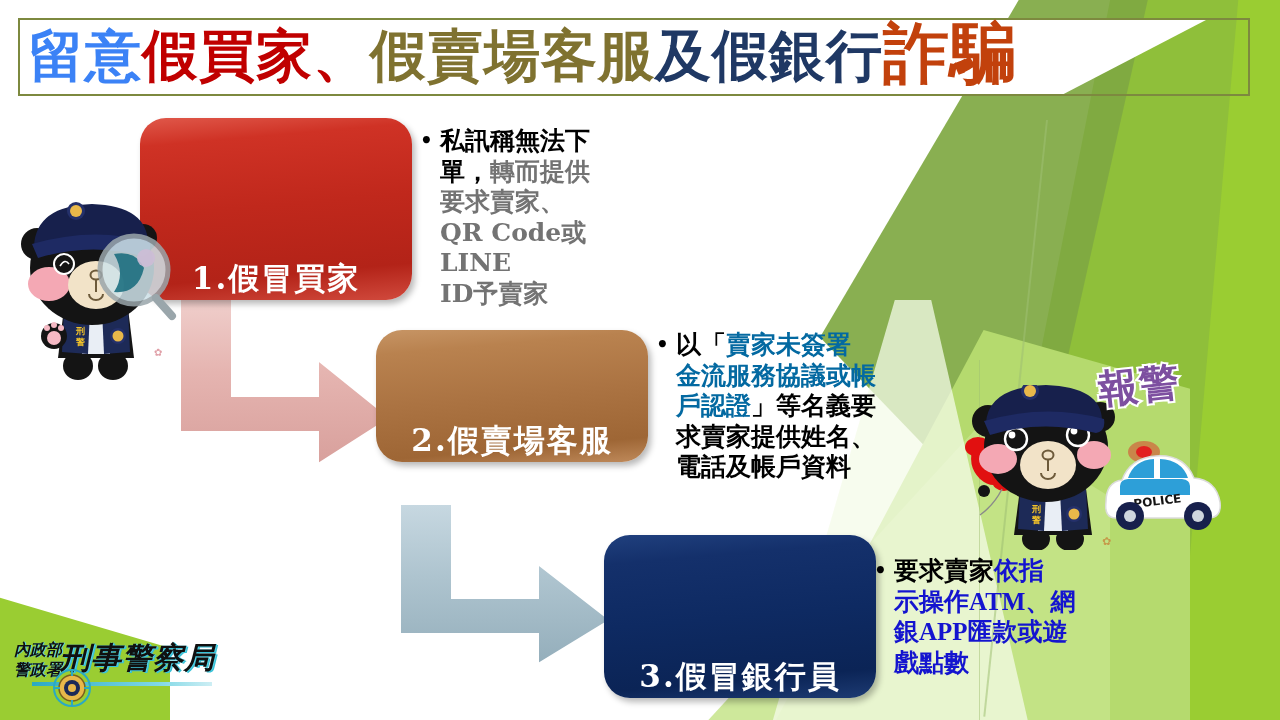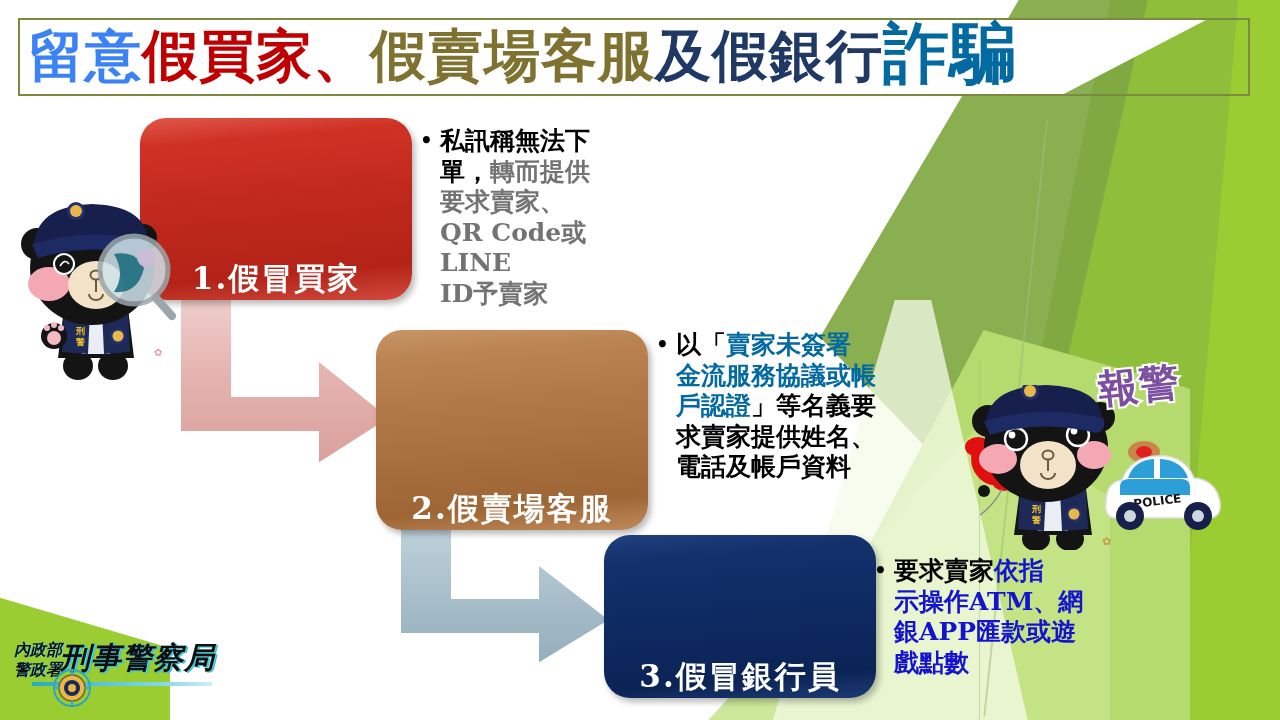--- a/index.html
+++ b/index.html
@@ -95,39 +95,39 @@
     z-index:7;
     display:flex; align-items:center;
     font-family:"DejaVu Serif","Liberation Serif",serif;
     font-size:56px; font-weight:700; white-space:nowrap;
     letter-spacing:1px;
   }
   .t-seg1 { color:#3b82f6; }
   .t-seg2 { color:#c00000; }
   .t-seg3 { color:#7f7230; }
   .t-seg4 { color:#1f3864; }
-  .t-seg5 { color:#0369a1; font-size:66px; position:relative; top:-3px; }
+  .t-seg5 { color:#c2410c; font-size:66px; position:relative; top:-3px; }
 
   
   .step-box {
     position:absolute; z-index:5;
     border-radius:26px;
     display:flex; align-items:flex-end; justify-content:center;
     color:#ffffff;
     font-family:"DejaVu Serif","Liberation Serif",serif;
     font-size:31px; font-weight:700;
     letter-spacing:2px;
     box-shadow: 3px 4px 6px rgba(0,0,0,0.28);
   }
   .step1 {
     left:140px; top:118px; width:272px; height:182px;
     background: linear-gradient(175deg,#e0584a 0%,#cf3225 14%,#c0281c 48%,#b32318 82%,#d14a3d 100%);
   }
   .step2 {
-    left:376px; top:330px; width:272px; height:200px;
+    left:376px; top:330px; width:272px; height:132px;
     background: linear-gradient(175deg,#c79565 0%,#b9824f 16%,#ab7342 50%,#9e6635 84%,#bf8a5b 100%);
   }
   .step3 {
     left:604px; top:535px; width:272px; height:163px;
     background: linear-gradient(175deg,#20407e 0%,#14306b 16%,#0e2a62 50%,#0b2456 84%,#1d3b73 100%);
   }
 
   
   .arrow { position:absolute; z-index:4; }
   .arrow svg { display:block; }
@@ -142,21 +142,21 @@
   }
   .bullet .dot { position:absolute; left:0; top:2px; font-size:20px; }
   .bullet .body { display:block; padding-left:20px; }
 
   #bullet1 { left:420px; top:126px; width:230px; font-size:25px; }
   #bullet2 { left:656px; top:330px; width:262px; font-size:25px; }
   #bullet3 { left:874px; top:556px; width:222px; font-size:25px; }
 
   .c-red    { color:#737373; }
   .c-orange { color:#0369a1; }
-  .c-blue   { color:#1414cf; }
+  .c-blue   { color:#1414cf;font-family:Liberation Serif, serif; }
 
   
   .mascot { position:absolute; z-index:7; }
 
   
   #bear-left { left:6px; top:158px; width:180px; height:225px; }
   #bear-right { left:960px; top:385px; width:195px; height:165px; }
 
   .police-car { position:absolute; left:1098px; top:440px; width:132px; height:92px; z-index:7; }
 

